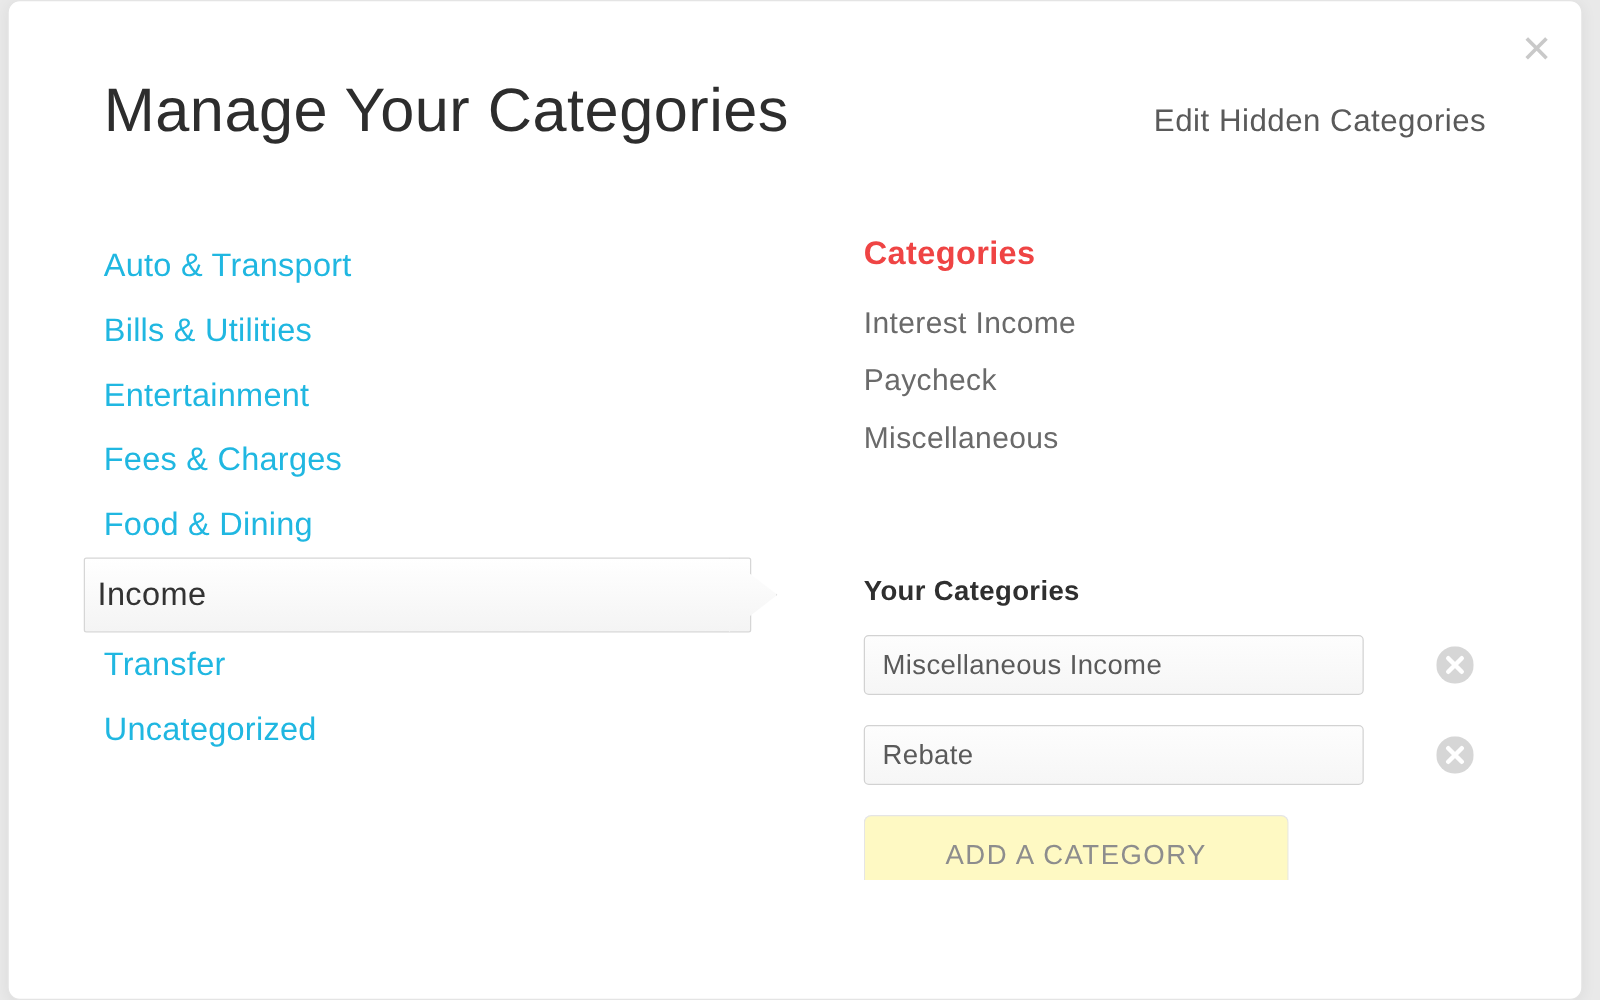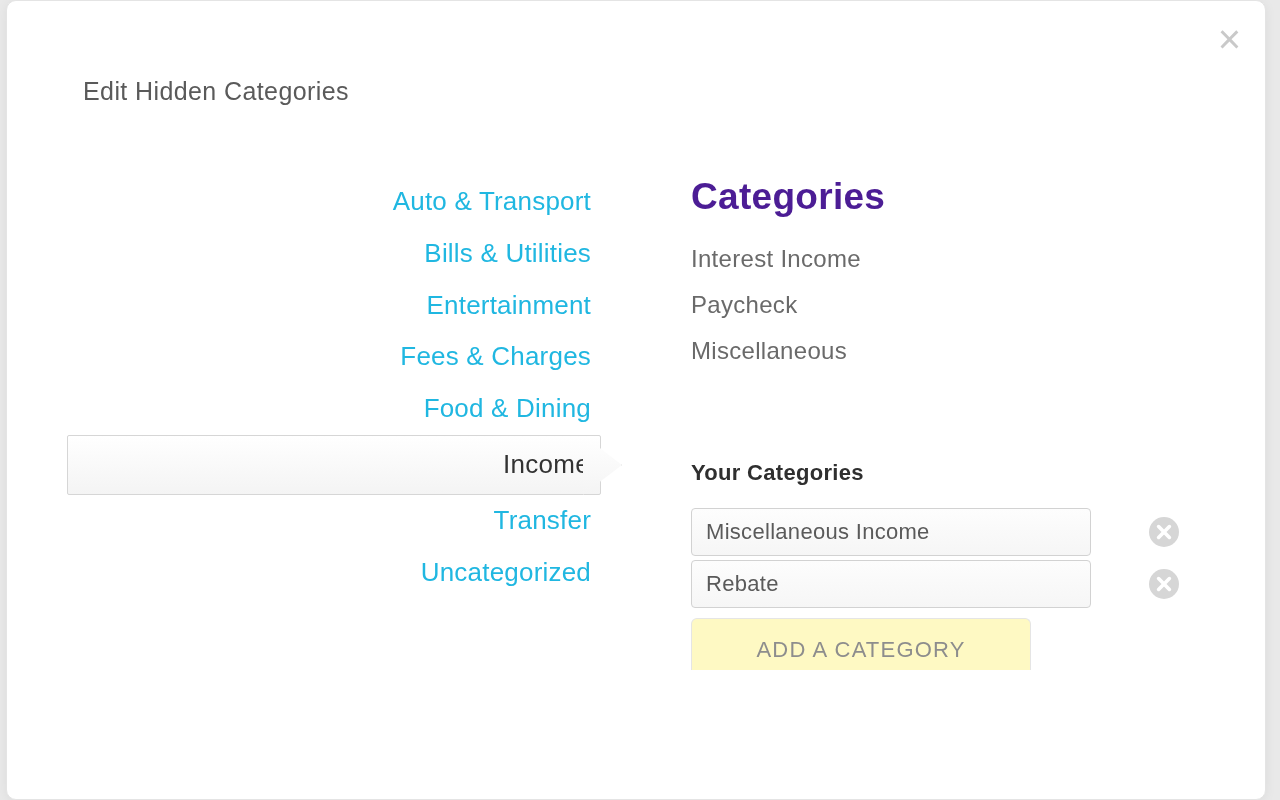--- a/index.html
+++ b/index.html
@@ -54,21 +54,21 @@
     margin-top: 16px;
   }
   .body {
     display: flex;
     padding: 60px 76px 0 66px;
   }
   .left-col {
     width: 528px;
     flex: 0 0 528px;
   }
-  .cat-list { list-style: none; text-align: right; }
+  .cat-list { list-style: none; }
   .cat-item {
     font-size: 26px;
     line-height: 1.3;
     color: #20b7e1;
     padding: 9px 10px 9px 10px;
     cursor: pointer;
     letter-spacing: 0.2px;
     font-weight: 400;
   }
   .cat-item.selected {
@@ -94,45 +94,45 @@
     background: linear-gradient(#ffffff, #f4f4f4);
     border-top: 1px solid #d6d6d6;
     border-right: 1px solid #d6d6d6;
     clip-path: polygon(0 0, 0 100%, 100% 50%);
   }
   .right-col {
     margin-left: 90px;
     flex: 1;
   }
   .section-head {
-    font-size: 37px;
+    font-size: 26px;
     font-weight: 600;
     letter-spacing: 0.3px;
-    color: #4c1d95;
+    color: #ef4444;
     margin-bottom: 18px;
   }
   .subcat-list { list-style: none; margin-bottom: 86px; }
   .subcat-item {
     font-size: 24px;
     color: #6a6a6a;
     padding: 9px 0;
     letter-spacing: 0.3px;
     cursor: pointer;
   }
   .your-cats-head {
     font-size: 22px;
     font-weight: 600;
     letter-spacing: 0.3px;
     color: #2f2f2f;
     margin-bottom: 22px;
   }
   .your-cat-row {
     display: flex;
     align-items: center;
-    margin-bottom: 4px;
+    margin-bottom: 24px;
   }
   .your-cat-input {
     width: 400px;
     height: 48px;
     padding: 0 14px;
     border: 1px solid #d2d2d2;
     border-radius: 4px;
     font-size: 22px;
     color: #5a5a5a;
     letter-spacing: 0.3px;
@@ -170,20 +170,21 @@
 </head>
 <body>
 
 <div class="modal">
 
   <div class="close-btn">
     <span>×</span>
   </div>
 
   <div class="header">
+    <h1 class="title">Manage Your Categories</h1>
     <a class="edit-hidden">Edit Hidden Categories</a>
   </div>
 
   <div class="body">
 
     <div class="left-col">
       <ul class="cat-list" id="cat-list">
           <li class="cat-item"><span>Auto &amp; Transport</span></li>
           <li class="cat-item"><span>Bills &amp; Utilities</span></li>
           <li class="cat-item"><span>Entertainment</span></li>

